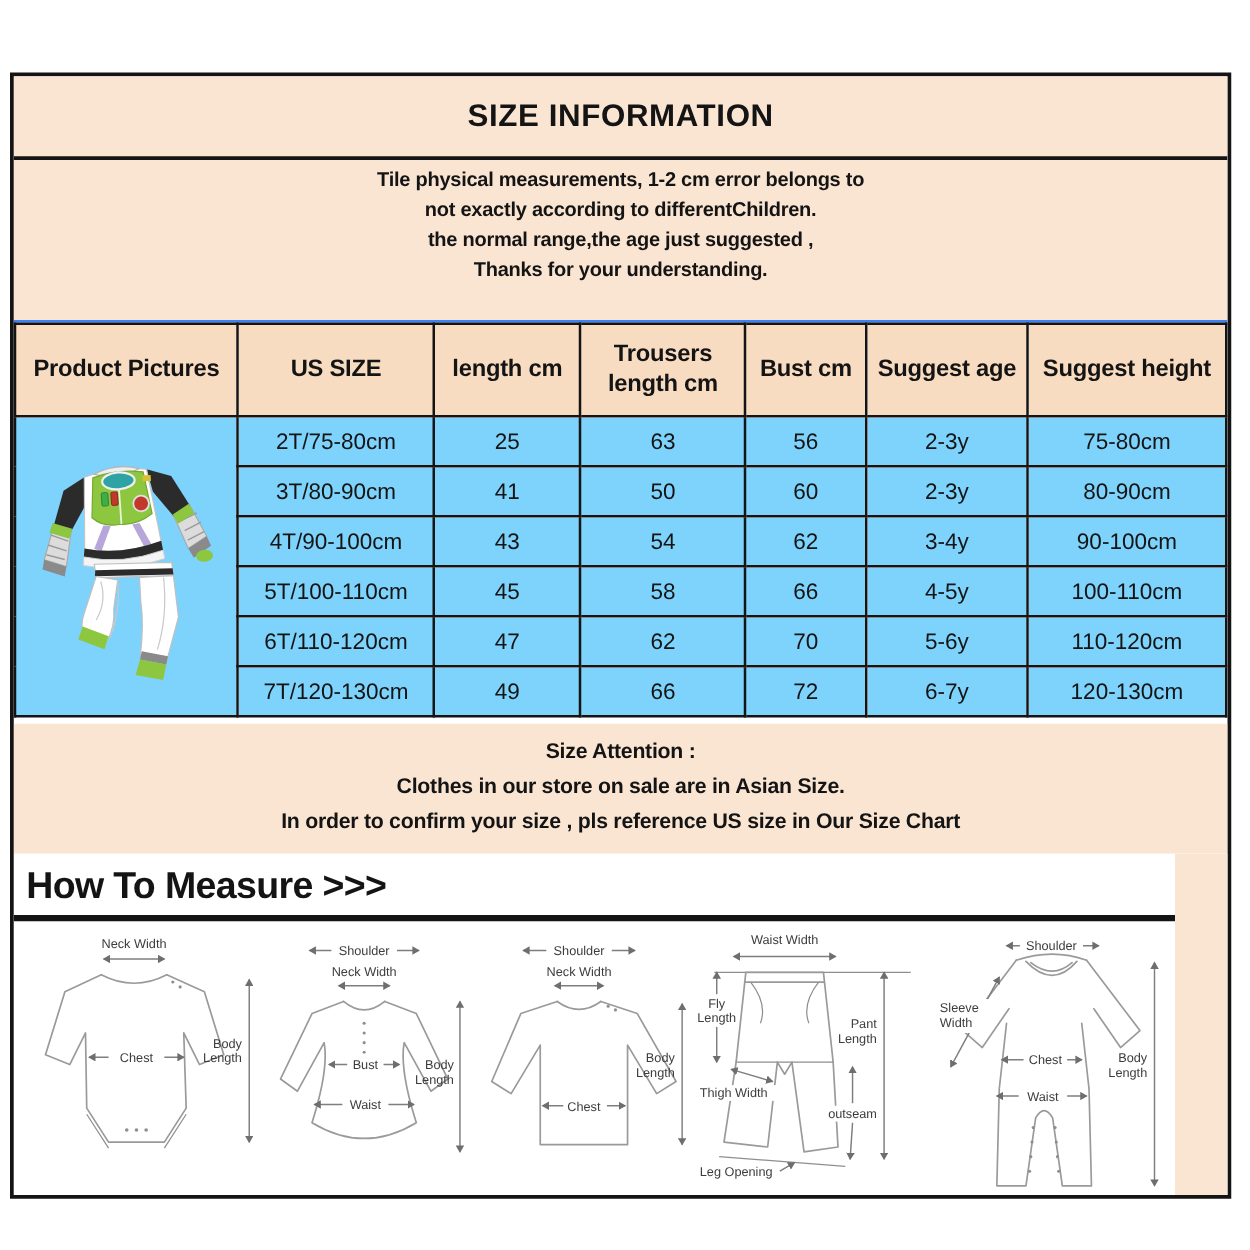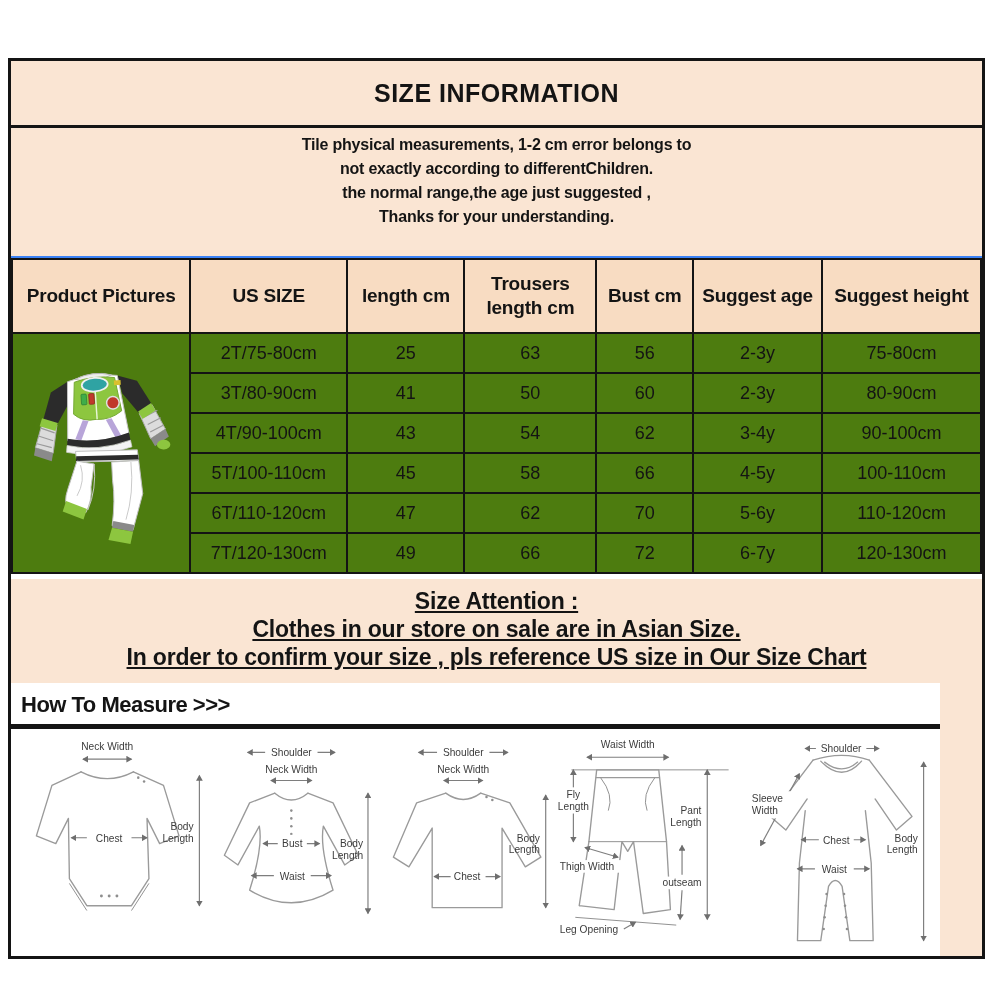--- a/index.html
+++ b/index.html
@@ -5,27 +5,27 @@
   html,body{margin:0;padding:0;background:#fff;}
   body{width:1000px;height:1000px;position:relative;font-family:"Liberation Sans",sans-serif;color:#141414;}
   .board{position:absolute;left:8px;top:58px;width:971px;height:895px;border:3px solid #141414;background:#fff;overflow:hidden;}
   .sec-title{height:64px;background:#fae5d3;border-bottom:3px solid #141414;display:flex;align-items:center;justify-content:center;
              font-size:25px;font-weight:700;letter-spacing:.5px;}
   .sec-notes{height:123px;background:#fae5d3;border-bottom:2px solid #3b82f6;text-align:center;padding-top:5px;}
   .sec-notes .nline{font-size:16px;font-weight:700;line-height:24px;letter-spacing:-0.2px;}
   table.size{width:100%;border-collapse:collapse;table-layout:fixed;}
   table.size th,table.size td{border:2px solid #141414;text-align:center;vertical-align:middle;overflow:hidden;}
   table.size thead th{background:#f8dcc2;height:72px;font-size:19px;font-weight:700;line-height:1.25;padding:0 4px;letter-spacing:-0.2px;}
-  table.size tbody td{height:36px;font-size:18px;font-weight:400;background:#4d7c0f;}
+  table.size tbody td{height:36px;font-size:18px;font-weight:400;background:#7dd3fc;}
   td.prodcell{background:#fff;padding:2px;}
   .sec-attention{margin-top:5px;height:96px;background:#fae5d3;text-align:center;padding-top:8px;}
-  .sec-attention .aline{font-size:23px;font-weight:700;line-height:28px;letter-spacing:-0.2px;text-decoration:underline;}
+  .sec-attention .aline{font-size:17px;font-weight:700;line-height:28px;letter-spacing:-0.2px;}
   .sec-measure{position:relative;background:#fff;height:292px;}
   .peach-strip{position:absolute;top:0;right:0;bottom:0;width:42px;background:#fae5d3;}
-  .measure-title{font-size:22px;font-weight:700;padding:9px 0 6px 10px;letter-spacing:-0.5px;}
+  .measure-title{font-size:30px;font-weight:700;padding:9px 0 6px 10px;letter-spacing:-0.5px;}
   .measure-divider{height:5px;background:#141414;width:929px;}
   .diagrams{display:flex;width:929px;justify-content:space-between;padding:4px 2px 0 2px;}
   .diag text{font-size:10.5px;fill:#3c3c3c;font-family:"Liberation Sans",sans-serif;}
   .diag .ln{stroke:#7e7e7e;stroke-width:1.2;fill:none;}
   .diag .thin{stroke:#8e8e8e;stroke-width:1;fill:none;}
   .diag .garment{stroke:#9a9a9a;stroke-width:1.4;fill:none;stroke-linejoin:round;stroke-linecap:round;}
   .diag .bg{fill:#fff;}
   .diag .dot{fill:#8e8e8e;}
 </style>
 </head>

